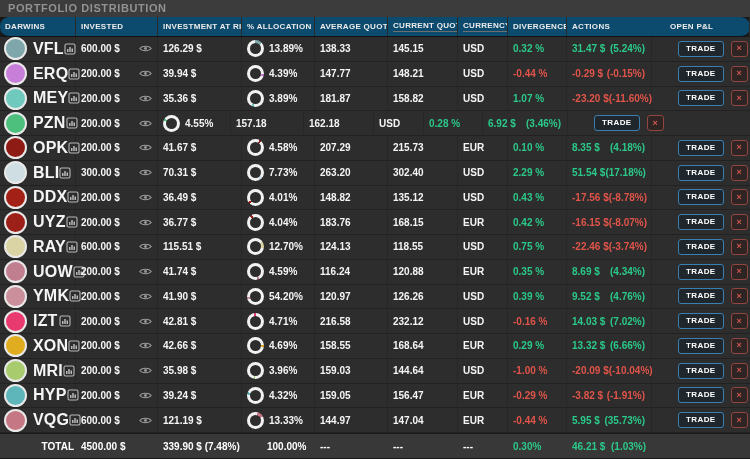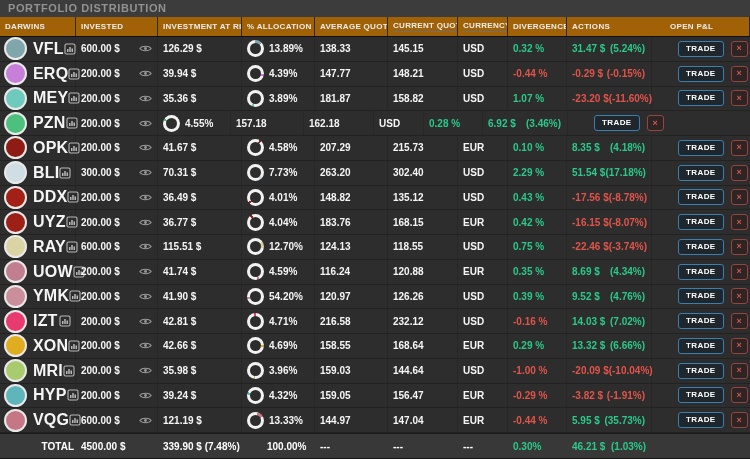--- a/index.html
+++ b/index.html
@@ -1,20 +1,20 @@
 <!DOCTYPE html>
 <html><head>
 <meta charset="utf-8">
 <style>
   html,body{margin:0;padding:0;background:#141414;font-family:"Liberation Sans",sans-serif;}
   .panel{width:750px;height:459px;background:#191919;overflow:hidden;position:relative;}
   .titlebar{height:17px;background:#3c3c3c;color:#929292;font-size:11px;font-weight:bold;
     letter-spacing:.6px;line-height:17px;padding-left:8px;}
-  .colheader{height:19px;background:#a16207;display:flex;align-items:center;
-    border-bottom:1px solid #111;}
+  .colheader{height:19px;background:#0c4a6e;display:flex;align-items:center;
+    border-bottom:1px solid #111;border-radius:9px;}
   .colheader .cell{color:#ececec;font-size:8px;font-weight:bold;letter-spacing:.3px;
     white-space:nowrap;overflow:hidden;border-right:1px solid #2a2a2a;height:100%;
     display:flex;align-items:center;padding-left:5px;box-sizing:border-box;}
   .colheader .cell.u span{border-bottom:1px solid #6e6e6e;padding-bottom:1px;}
   .c1{width:76px}.c2{width:82px}.c3{width:84px}.c4{width:73px}.c5{width:73px}
   .c6{width:70px}.c7{width:50px}.c8{width:59px}.c9{width:85px}.c10{width:98px;border-right:none!important}
   .tbody{height:396px;}
   .row{height:24.75px;background:#2d2d2d;display:flex;align-items:center;
     border-bottom:1px solid #222;box-sizing:border-box;}
   .row .cell{height:100%;display:flex;align-items:center;box-sizing:border-box;

